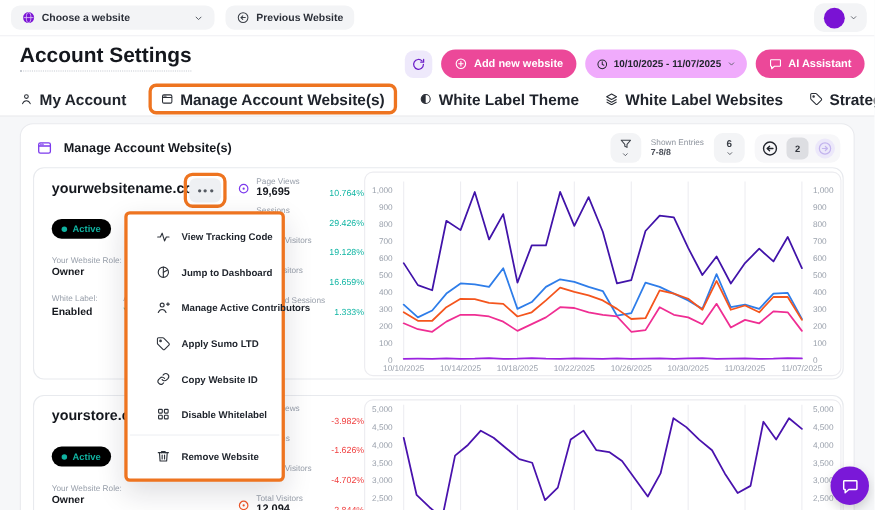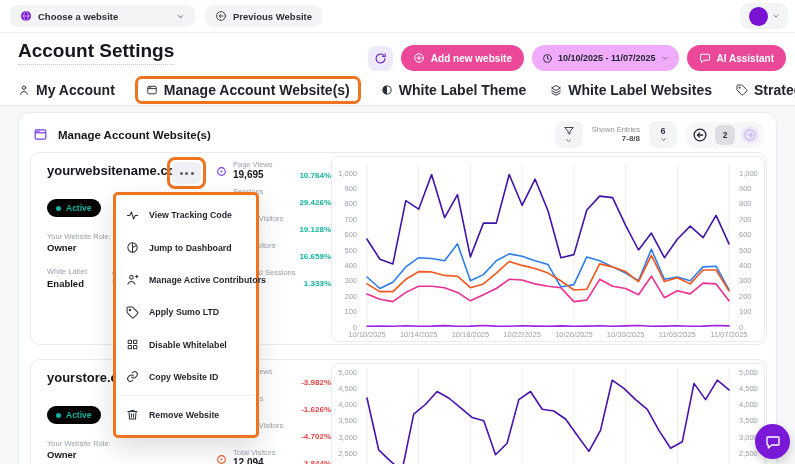--- a/index.html
+++ b/index.html
@@ -30,21 +30,21 @@
   .tab.hl{border:3px solid #ee7420;border-radius:7px;padding:3px 8px;margin:0 -4px;}
   
   .panel{position:absolute;left:18px;top:112px;width:757px;height:500px;background:#fff;
          border:1px solid #e9eaee;border-radius:12px;}
   .panel-title{position:absolute;left:14px;top:14px;display:flex;align-items:center;gap:10px;
          font-size:11.5px;font-weight:bold;color:#14171d;}
   .panel-title .tic{color:#7c3aed;}
   .panel-controls{position:absolute;right:12px;top:8px;display:flex;align-items:center;gap:9px;}
   .sq-btn{width:28px;height:27px;background:#f3f4f6;border-radius:8px;display:flex;flex-direction:column;
          align-items:center;justify-content:center;color:#3a3f47;cursor:pointer;font-size:9px;font-weight:bold;}
-  .entries{text-align:right;line-height:1.25;}
+  .entries{line-height:1.25;}
   .entries .lab{font-size:7.5px;color:#8d939d;}
   .entries .val{font-size:8px;color:#4a4f58;font-weight:bold;}
   .pager{display:flex;align-items:center;gap:6px;background:#f7f7f9;border-radius:9px;padding:3px 5px;}
   .pager .arrow{width:18px;height:18px;border-radius:50%;display:flex;align-items:center;justify-content:center;cursor:pointer;}
   .pager .arrow.en{color:#23262e;}
   .pager .arrow.dis{background:#ece8fa;color:#c3b4ee;}
   .pager .pnum{width:20px;height:20px;border-radius:6px;background:#dddee2;display:flex;align-items:center;
          justify-content:center;font-size:8.5px;font-weight:bold;color:#33363d;cursor:pointer;}
   
   .card{position:absolute;left:30px;width:735px;height:191px;border:1px solid #e8eaee;border-radius:10px;background:#fff;}
@@ -59,30 +59,30 @@
   .badge i{width:5px;height:5px;border-radius:50%;background:#11b3a1;}
   .mini-lab{position:absolute;font-size:7.5px;color:#9aa1ac;}
   .mini-val{position:absolute;font-size:9.5px;font-weight:bold;color:#15181e;}
   .mini-val.teal{color:#11b3a1;}
   
   .stats{position:absolute;left:185px;top:7px;width:115px;}
   .stat-row{position:relative;height:26px;margin-bottom:1px;}
   .stat-row .ticon{position:absolute;left:0;top:6px;}
   .stat-row .slab{position:absolute;left:17px;top:0;font-size:7.5px;color:#9aa1ac;white-space:nowrap;}
   .stat-row .sval{position:absolute;left:17px;top:9px;font-size:10px;font-weight:bold;color:#15181e;white-space:nowrap;}
-  .stat-row .spct{position:absolute;right:0;top:11px;font-size:8px;font-weight:bold;}
+  .stat-row .spct{position:absolute;right:0;top:11px;font-size:8px;font-weight:normal;}
   .spct.up{color:#10b5a3;} .spct.down{color:#f03e3e;}
   
   .chartbox{position:absolute;left:300px;top:3px;width:432px;height:184px;border:1px solid #ececf0;border-radius:8px;background:#fff;overflow:hidden;}
   svg.chart text{font-size:7.5px;fill:#9aa1ac;font-family:"Liberation Sans",sans-serif;}
   
   .menu{position:absolute;left:113px;top:192px;width:146px;height:246px;background:#fff;z-index:20;
         border:3px solid #ee7420;border-radius:5px;box-shadow:0 10px 26px rgba(20,20,40,.14);
         display:flex;flex-direction:column;justify-content:space-evenly;padding:2px 0;box-sizing:border-box;}
-  .menu-item{display:flex;align-items:center;gap:10px;padding-left:10px;height:28px;cursor:pointer;}
+  .menu-item{display:flex;align-items:center;gap:10px;padding-left:26px;height:28px;cursor:pointer;}
   .menu-item .mic{color:#2e333b;flex:0 0 auto;}
   .menu-item .mlabel{font-size:8.8px;font-weight:bold;color:#1f242c;white-space:nowrap;}
   .menu-div{height:1px;background:#eef0f3;margin:0 2px;}
   
   .fab{position:absolute;right:5px;bottom:5px;width:35px;height:35px;border-radius:50%;background:#7a18d8;
        display:flex;align-items:center;justify-content:center;color:#fff;cursor:pointer;z-index:30;box-shadow:0 4px 10px rgba(0,0,0,.18);}
   .chev{color:#565b63;}
 </style>
 </head>
 <body>
@@ -604,29 +604,29 @@
         <span class="mlabel">Manage Active Contributors</span>
       </div>
       <div class="menu-item">
         <svg class="ic mic" width="13" height="13">
           <use href="#i-tag"></use>
         </svg>
         <span class="mlabel">Apply Sumo LTD</span>
       </div>
       <div class="menu-item">
         <svg class="ic mic" width="13" height="13">
-          <use href="#i-grid"></use>
-        </svg>
-        <span class="mlabel">Disable Whitelabel</span>
+          <use href="#i-link"></use>
+        </svg>
+        <span class="mlabel">Copy Website ID</span>
       </div>
       <div class="menu-item">
         <svg class="ic mic" width="13" height="13">
-          <use href="#i-link"></use>
-        </svg>
-        <span class="mlabel">Copy Website ID</span>
+          <use href="#i-grid"></use>
+        </svg>
+        <span class="mlabel">Disable Whitelabel</span>
       </div>
       <div class="menu-div"></div>
       <div class="menu-item">
         <svg class="ic mic" width="13" height="13">
           <use href="#i-trash"></use>
         </svg>
         <span class="mlabel">Remove Website</span>
       </div>
     </div>
 

